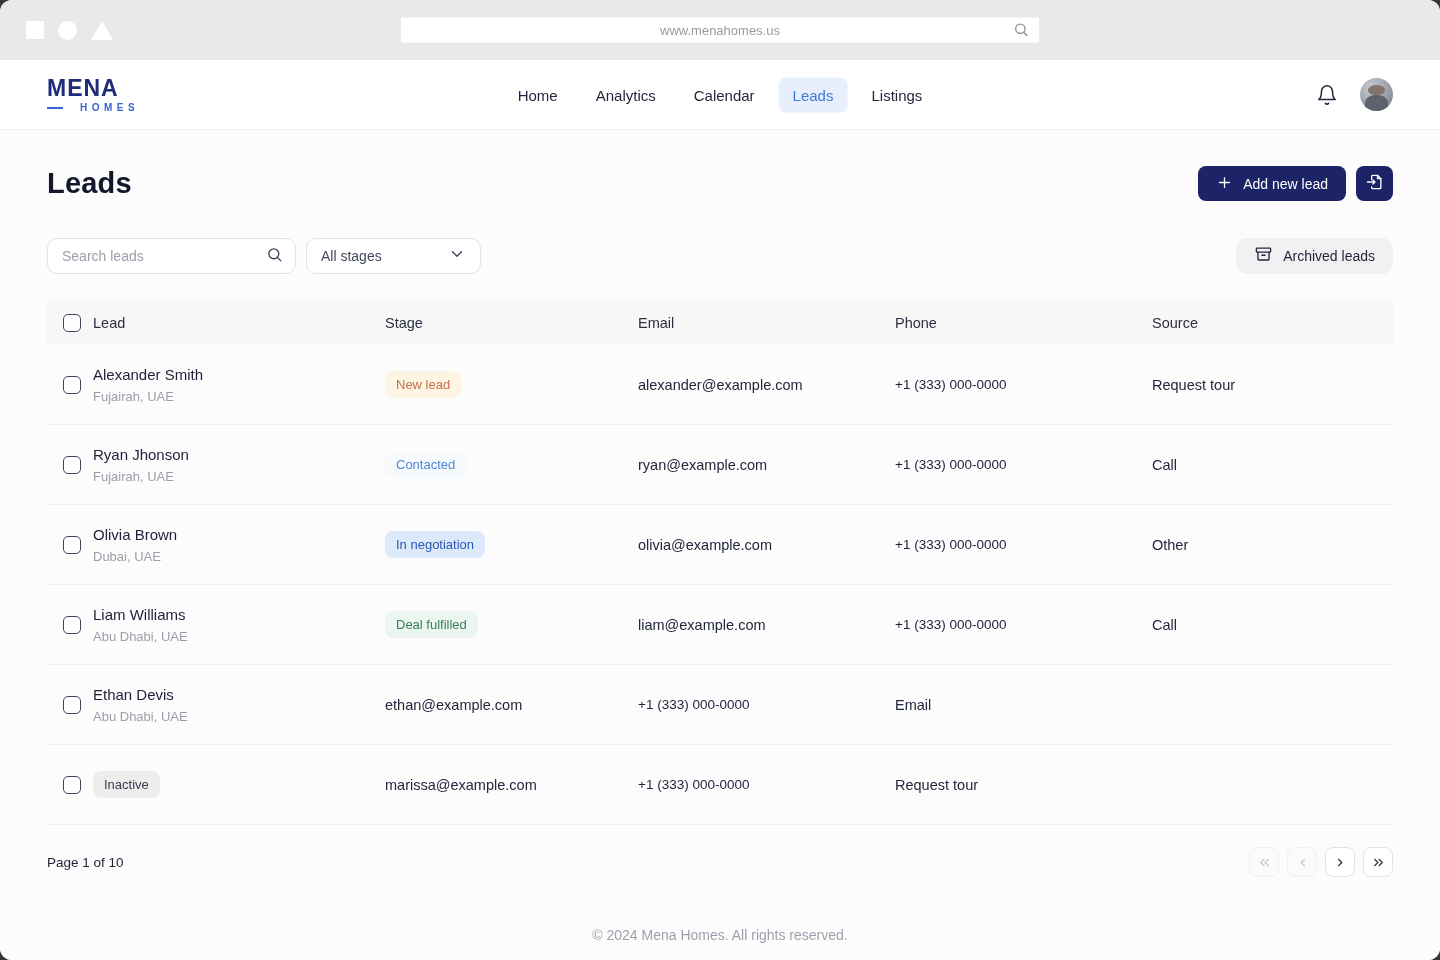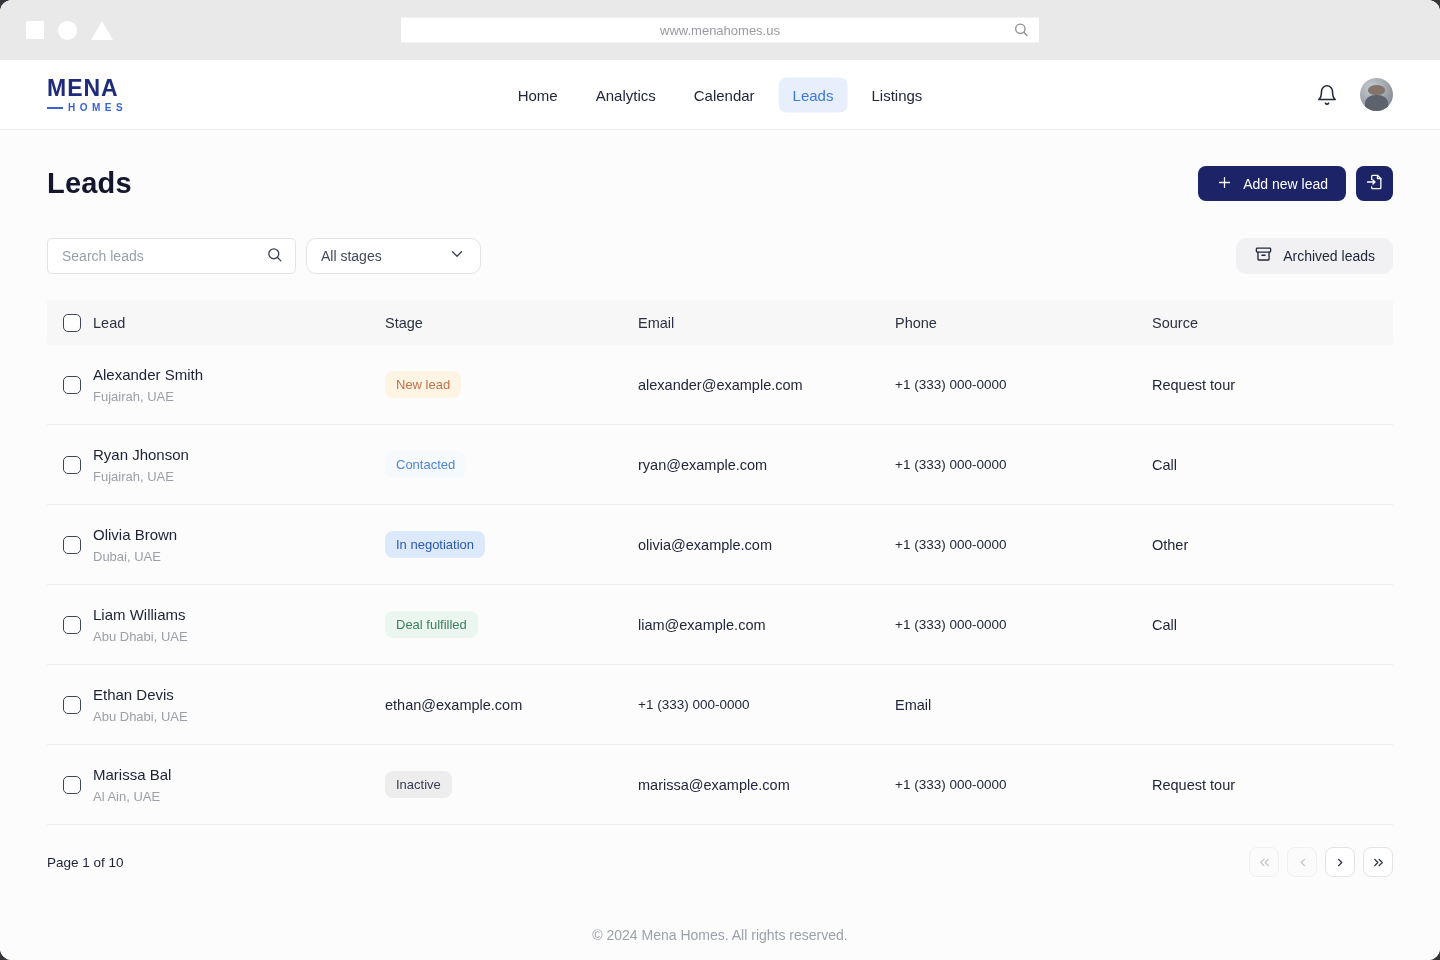--- a/index.html
+++ b/index.html
@@ -14,42 +14,42 @@
   .shape-circle { width:19px; height:19px; background:#fff; border-radius:50%; }
   .shape-triangle { width:0; height:0; border-left:11px solid transparent; border-right:11px solid transparent; border-bottom:19px solid #fff; }
   .urlbar { position:absolute; left:50%; top:50%; transform:translate(-50%,-50%); width:638px; height:25px; background:#fff; display:flex; align-items:center; justify-content:center; }
   .urlbar-text { font-size:13px; color:#9a9aa0; }
   .urlbar .search-ic { position:absolute; right:10px; top:4px; }
 
   
   .appbar { height:70px; background:#fff; border-bottom:1px solid #ededef; display:flex; align-items:center; padding:0 47px; flex:0 0 auto; position:relative; }
   .logo { display:flex; flex-direction:column; line-height:1; cursor:pointer; }
   .logo-top { font-size:23px; font-weight:800; letter-spacing:1px; color:var(--c-brand,#1d2b7a); }
-  .logo-bottom { display:flex; align-items:center; gap:5px; margin-top:3px; }
+  .logo-bottom { display:flex; align-items:center; gap:17px; margin-top:3px; }
   .logo-dash { width:16px; height:2px; background:var(--c-brand2,#3a63d2); }
   .logo-homes { font-size:10px; font-weight:700; letter-spacing:4.5px; color:var(--c-brand2,#3a63d2); }
   .nav { position:absolute; left:50%; top:50%; transform:translate(-50%,-50%); display:flex; align-items:center; gap:10px; }
   .nav-item { font-size:15px; color:#23273b; padding:9px 14px; border-radius:8px; cursor:pointer; font-weight:500; white-space:nowrap; }
   .nav-item.active { background:var(--c-nav-active-bg,#e7effc); color:var(--c-nav-active-text,#3d7ad8); }
   .appbar-right { margin-left:auto; display:flex; align-items:center; gap:22px; }
   .bell { cursor:pointer; display:flex; }
   .avatar { width:33px; height:33px; border-radius:50%; background:radial-gradient(circle at 35% 30%, #c9cdd3 0%, #9aa0a8 55%, #6f757e 100%); overflow:hidden; position:relative; cursor:pointer; }
   .avatar::after { content:""; position:absolute; left:8px; top:7px; width:17px; height:10px; border-radius:50% 50% 45% 45%; background:#83756b; }
   .avatar::before { content:""; position:absolute; left:5px; top:17px; width:23px; height:18px; border-radius:45% 45% 0 0; background:#5d636d; }
 
   
   .content { flex:1; display:flex; flex-direction:column; padding:0 47px; background:#fcfcfd; }
   .title-row { margin-top:36px; display:flex; align-items:center; }
   .page-title { font-size:29px; font-weight:700; color:#14162b; letter-spacing:.2px; }
   .title-actions { margin-left:auto; display:flex; gap:10px;padding-left:12px; }
   .btn-primary { background:var(--c-navy,#1c2366); color:#fff; border:none; border-radius:8px; height:35px; padding:0 18px; font-size:14px; font-weight:500; display:flex; align-items:center; gap:10px; cursor:pointer; font-family:inherit; }
   .btn-icon { background:var(--c-navy,#1c2366); border:none; border-radius:8px; width:37px; height:35px; display:flex; align-items:center; justify-content:center; cursor:pointer; }
 
   .filter-row { margin-top:37px; display:flex; align-items:center; }
-  .search-box { width:249px; height:36px; background:#fff; border:1px solid #e4e4e7; border-radius:5px; display:flex; align-items:center; padding:0 12px 0 14px; }
+  .search-box { width:249px; height:36px; background:#fff; border:1px solid #e4e4e7; border-radius:10px; display:flex; align-items:center; padding:0 12px 0 14px; }
   .search-box input { border:none; outline:none; flex:1; font-size:14px; color:#2b2f42; font-family:inherit; background:transparent; }
   .search-box input::placeholder { color:#9aa0ab; }
   .select-box { width:175px; height:36px; margin-left:10px; background:#fff; border:1px solid #e4e4e7; border-radius:10px; display:flex; align-items:center; padding:0 14px; cursor:pointer; }
   .select-box .sel-label { font-size:14px; color:#43495c; flex:1; }
   .btn-archived { margin-left:auto; height:36px; background:#f1f1f3; border:none; border-radius:10px; padding:0 18px; display:flex; align-items:center; gap:10px; font-size:14px; color:#23273b; cursor:pointer; font-family:inherit; font-weight:500; }
 
   
   .table { margin-top:26px; }
   .trow, .thead { display:grid; grid-template-columns:46px 2.92fr 2.53fr 2.57fr 2.57fr 2.41fr; align-items:center; }
   .thead { background:#f7f7f8; height:45px; border-radius:2px; }
@@ -262,24 +262,20 @@
     </div>
     <div class="cell email">ethan@example.com</div>
     <div class="cell phone">+1 (333) 000-0000</div>
     <div class="cell source">Email</div>
   </div>
 
   <div class="trow">
     <div class="cell cell-check">
               <span class="checkbox"></span>
             </div>
-    <div class="cell cell-lead">
-      <div class="lead-name">Marissa Bal</div>
-      <div class="lead-loc">Al Ain, UAE</div>
-    </div>
     <div class="cell"><span class="badge badge--inactive">Inactive</span></div>
     <div class="cell email">marissa@example.com</div>
     <div class="cell phone">+1 (333) 000-0000</div>
     <div class="cell source">Request tour</div>
   </div>
 </div>
     </div>
 
     <div class="pager-row">
       <span class="pager-label">Page 1 of 10</span>

